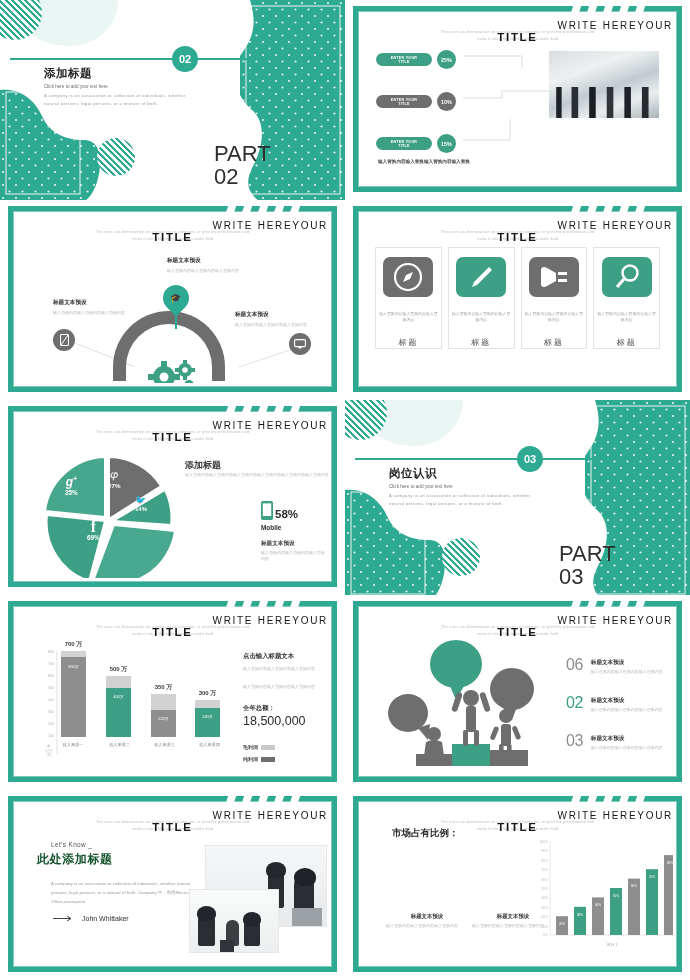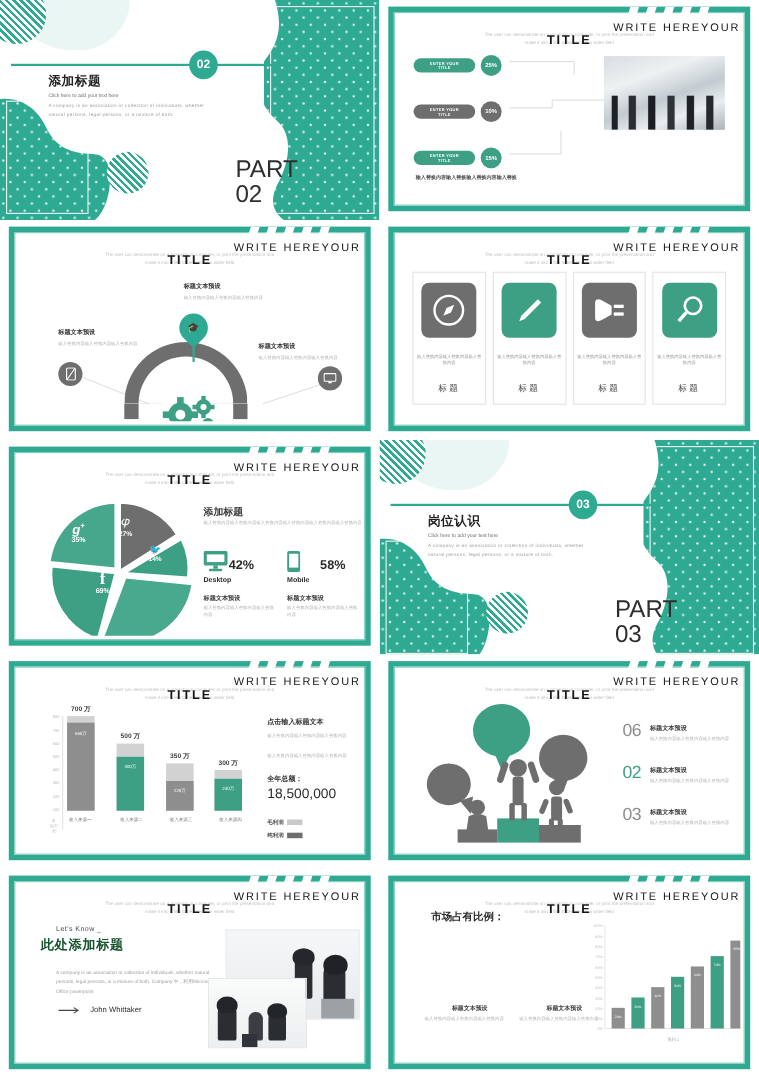--- a/index.html
+++ b/index.html
@@ -80,21 +80,21 @@
   .arch { position:absolute; left:96px; top:96px; width:112px; height:56px;
           border:13px solid #6e6e6e; border-bottom:none; border-radius:56px 56px 0 0; }
   .nodec { position:absolute; width:22px;height:22px;border-radius:50%;background:#6e6e6e;
            display:flex;align-items:center;justify-content:center;color:#fff;font-size:8px;}
   .pinpt { position:absolute; left:146px; top:70px; width:26px; height:26px; border-radius:50% 50% 50% 0;
            transform:rotate(-45deg); background:#2faa92; display:flex; align-items:center; justify-content:center;}
   .pinpt span{ transform:rotate(45deg); color:#fff; font-size:9px; }
 
   
   .cards { position:absolute; left:13px; right:13px; top:32px; display:flex; gap:6px; }
-  .card { flex:1; border:1px solid #e3e3e3; height:121px; display:flex; flex-direction:column;
+  .card { flex:1; border:1px solid #e3e3e3; height:102px; display:flex; flex-direction:column;
           align-items:center; padding-top:9px; }
   .cardicon { width:50px; height:50px; border-radius:7px; display:flex; align-items:center; justify-content:center; }
   .cardtxt { font-size:3.9px; color:#9d9d9d; text-align:center; line-height:6px; margin-top:14px; width:62px;}
   .cardttl { font-size:8px; color:#4b4b4b; margin-top:14px; letter-spacing:2px;}
   .numbig{ font-size:16px; color:#8d8d8d; letter-spacing:-.5px; }
 
   
   .ph { position:absolute; background:#f1f2f3; border:1px solid #e6e7e8; overflow:hidden; }
 
   
@@ -396,37 +396,23 @@
         <div style="font-size:6px;font-weight:bold;margin-top:1px;">14%</div>
       </div>
       <div style="position:absolute;left:70px;top:104px;color:#fff;text-align:center;">
         <div style="font-size:16px;font-weight:bold;font-family:'Liberation Serif',serif;line-height:15px;">f</div>
         <div style="font-size:6.4px;font-weight:bold;">69%</div>
       </div>
 
       <div style="position:absolute;left:168px;top:44px;font-size:9px;font-weight:bold;color:#3b3b3b;">添加标题</div>
       <div class="tiny" style="position:absolute;left:168px;top:57px;width:148px;">输入替换内容输入替换内容输入替换内容输入替换内容输入替换内容输入替换内容</div>
 
-      <div style="position:absolute;left:168px;top:86px;">
-        <div style="display:flex;align-items:flex-end;gap:1px;">
-          <svg width="22" height="19" viewBox="0 0 22 19">
-                  <rect x="0" y="0" width="22" height="13" rx="1.6" fill="#3da085"></rect>
-                  <rect x="3" y="3" width="16" height="7" fill="#fff"></rect>
-                  <rect x="9" y="13" width="4" height="3" fill="#3da085"></rect>
-                  <rect x="5" y="16" width="12" height="2.4" rx="1" fill="#3da085"></rect>
-                </svg>
-          <span style="font-size:11.5px;font-weight:bold;color:#2b2b2b;line-height:12px;">42%</span>
-        </div>
-        <div style="font-size:6.4px;font-weight:bold;color:#2b2b2b;margin-top:4px;">Desktop</div>
-        <div style="font-size:5.6px;font-weight:bold;color:#3b3b3b;margin-top:9px;">标题文本预设</div>
-        <div class="tiny" style="width:64px;margin-top:2px;">输入替换内容输入替换内容输入替换内容</div>
-      </div>
 
       <div style="position:absolute;left:244px;top:86px;">
-        <div style="display:flex;align-items:flex-end;gap:18px;">
+        <div style="display:flex;align-items:flex-end;gap:2px;">
           <svg width="12" height="19" viewBox="0 0 12 19">
                   <rect x="0" y="0" width="12" height="19" rx="1.8" fill="#3da085"></rect>
                   <rect x="1.8" y="2.4" width="8.4" height="12.6" fill="#fff"></rect>
                 </svg>
           <span style="font-size:11.5px;font-weight:bold;color:#2b2b2b;line-height:12px;">58%</span>
         </div>
         <div style="font-size:6.4px;font-weight:bold;color:#2b2b2b;margin-top:4px;">Mobile</div>
         <div style="font-size:5.6px;font-weight:bold;color:#3b3b3b;margin-top:9px;">标题文本预设</div>
         <div class="tiny" style="width:64px;margin-top:2px;">输入替换内容输入替换内容输入替换内容</div>
       </div>

